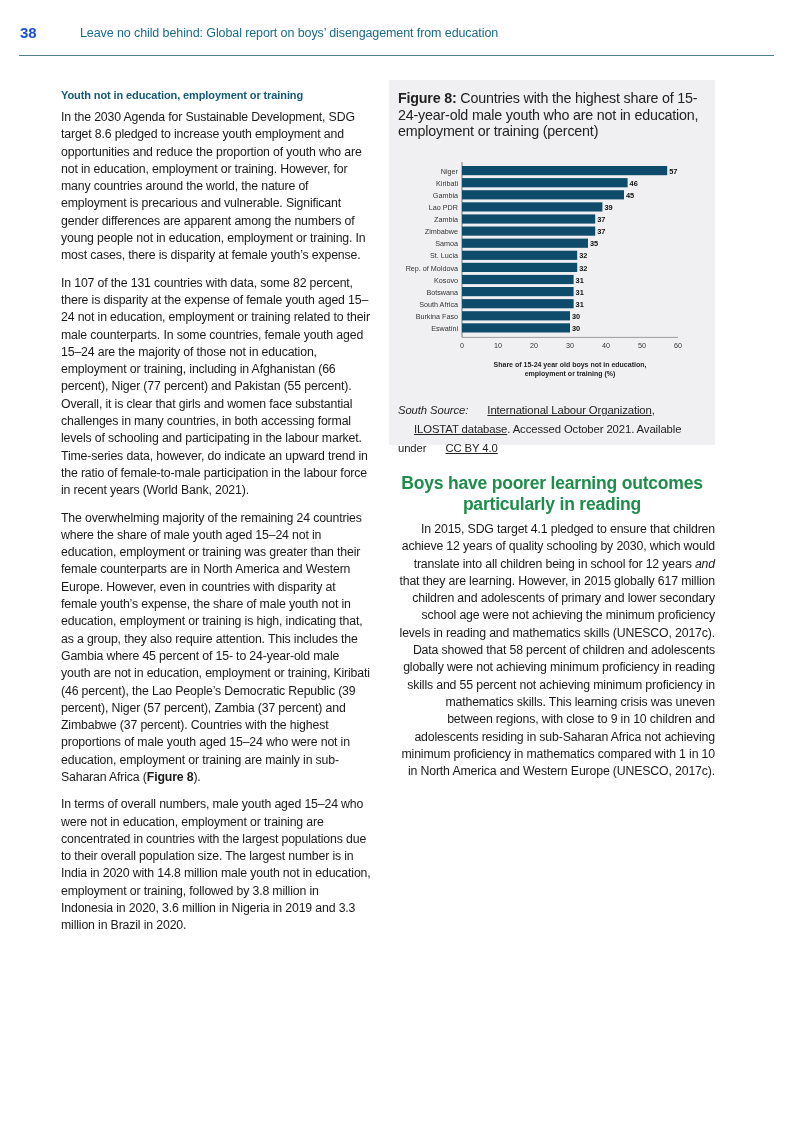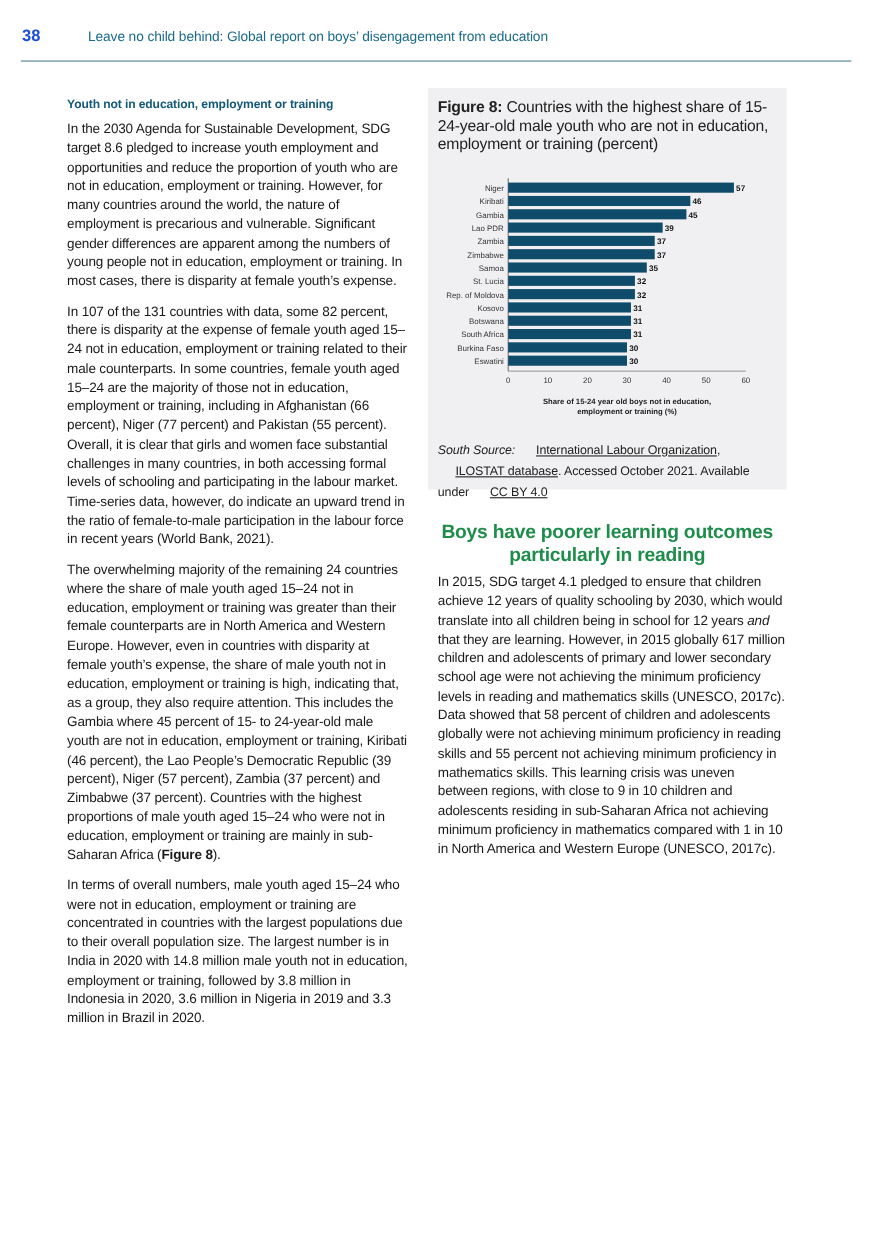--- a/index.html
+++ b/index.html
@@ -20,21 +20,21 @@
   .figure-box { background:#f0f0f2; width:326px; height:365px; position:relative; }
   .fig-title { position:absolute; left:9px; top:10px; width:310px; font-size:14.3px; line-height:16.5px; color:#222; letter-spacing:-0.2px; }
   .fig-title b { font-weight:bold; }
   .chart { position:absolute; left:0; top:80px; width:326px; height:220px; }
   .chart svg { position:absolute; left:0; top:0; }
   .source { position:absolute; left:9px; top:321px; width:312px; font-size:11.3px; line-height:19px; color:#222; letter-spacing:-0.1px; }
   .source i { font-style:italic; }
   .source u { text-decoration:underline;padding-left:16px; }
 
   .sec-h2 { font-size:17.5px; font-weight:bold; color:#1e8c4a; line-height:21px; margin:28px 9px 6px 9px; letter-spacing:-0.2px;text-align:center; }
-  .col-right p.body { margin-left:9px; margin-right:0; }
+  .col-right p.body { margin-left:9px; margin-right:0;text-align:right; }
 </style>
 </head>
 <body>
 
 <div class="header">
   <span class="page-num">38</span>
   <span class="running-title">Leave no child behind: Global report on boys’ disengagement from education</span>
   <div class="header-rule"></div>
 </div>
 

